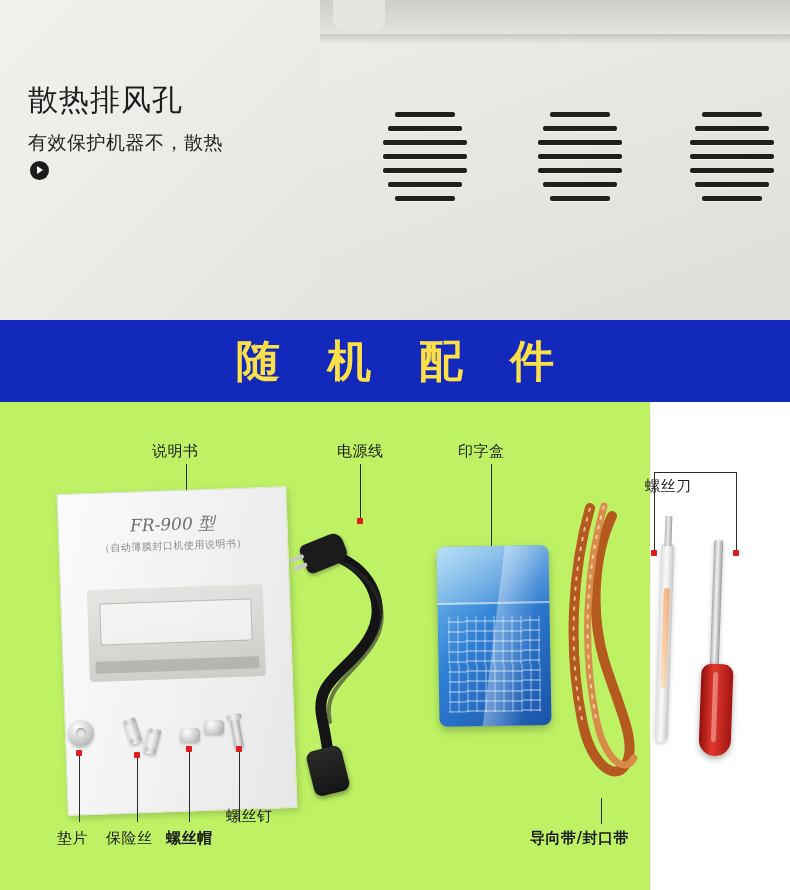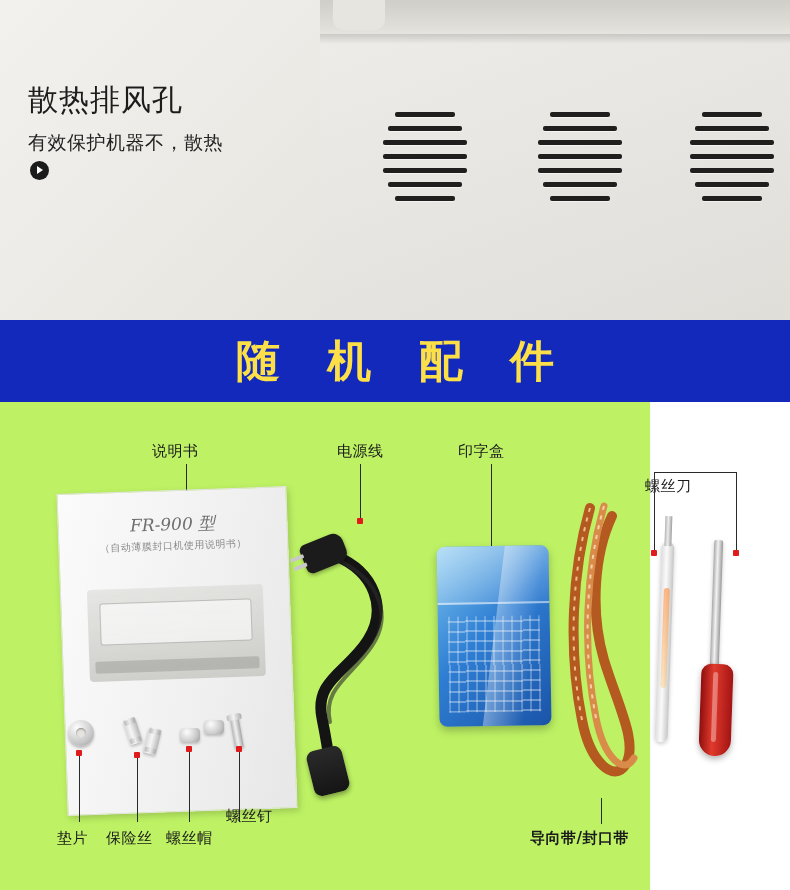--- a/index.html
+++ b/index.html
@@ -503,21 +503,21 @@
     <div class="leader v" style="left:137px; top:356px; height:64px;"></div>
 
     <div class="dot" style="left:186px; top:344px;"></div>
     <div class="leader v" style="left:189px; top:350px; height:70px;"></div>
 
     <div class="dot" style="left:236px; top:344px;"></div>
     <div class="leader v" style="left:239px; top:350px; height:70px;"></div>
 
     <div class="label" style="left:57px; top:427px;">垫片</div>
     <div class="label" style="left:106px; top:427px;">保险丝</div>
-    <div class="label" style="left:166px; top:427px;">螺丝帽</div>
+    <div class="label" style="left:166px; top:427px;font-weight:bold;">螺丝帽</div>
     <div class="label" style="left:226px; top:405px;">螺丝钉</div>
     <div class="label" style="left:530px; top:427px;font-weight:bold;">导向带/封口带</div>
     <div class="leader v" style="left:601px; top:396px; height:26px;"></div>
 
     <div class="cord-wrap">
       <svg width="120" height="300" viewBox="0 0 120 300">
         <path d="M40 44 C78 60, 92 96, 72 128 C52 160, 18 168, 26 206 C32 236, 34 252, 34 262" stroke="#141414" stroke-width="11" fill="none" stroke-linecap="round"></path>
         <path d="M46 50 C84 70, 96 104, 76 134 C56 164, 26 176, 34 210" stroke="#2b2b2b" stroke-width="4" fill="none" stroke-linecap="round" opacity="0.6"></path>
       </svg>
       <div class="plug"></div>

